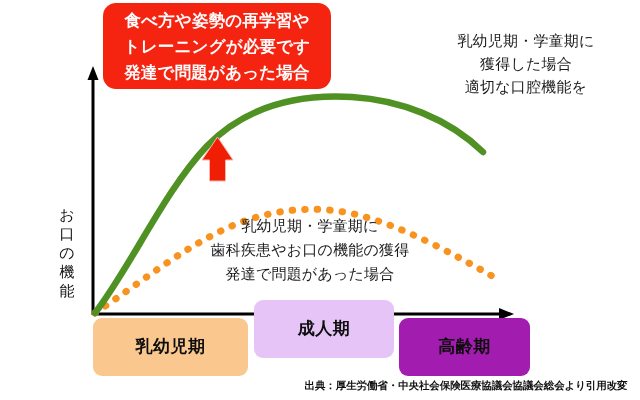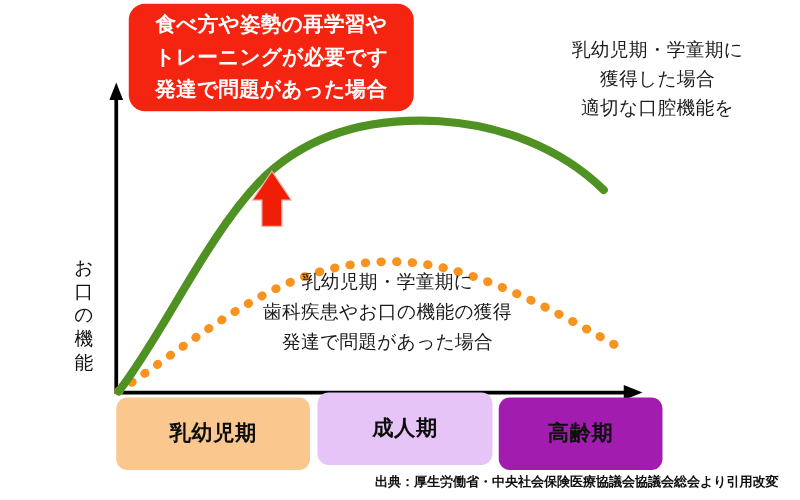--- a/index.html
+++ b/index.html
@@ -106,35 +106,35 @@
     color: #0d0d0d;
     letter-spacing: 0.5px;
   }
   .stagebox .cl { display: block; white-space: nowrap; }
   #box-infant {
     left: 93px; top: 318px; width: 155px; height: 58px;
     background: #fac88e;
     justify-content: center;
   }
   #box-adult {
-    left: 254px; top: 314px; width: 140px; height: 58px;
+    left: 254px; top: 300px; width: 140px; height: 58px;
     background: #e6c4f7;
   }
   #box-elder {
     left: 399px; top: 318px; width: 131px; height: 58px;
     background: #a21caf;
   }
 
   
   #source {
     position: absolute;
     left: 300px;
     top: 379px;
     width: 332px;
-    text-align: left;
+    text-align: center;
     font-size: 10.5px;
     font-weight: bold;
     color: #111111;
     letter-spacing: -0.1px;
     white-space: nowrap;
   }
 </style>
 </head>
 <body>
 

